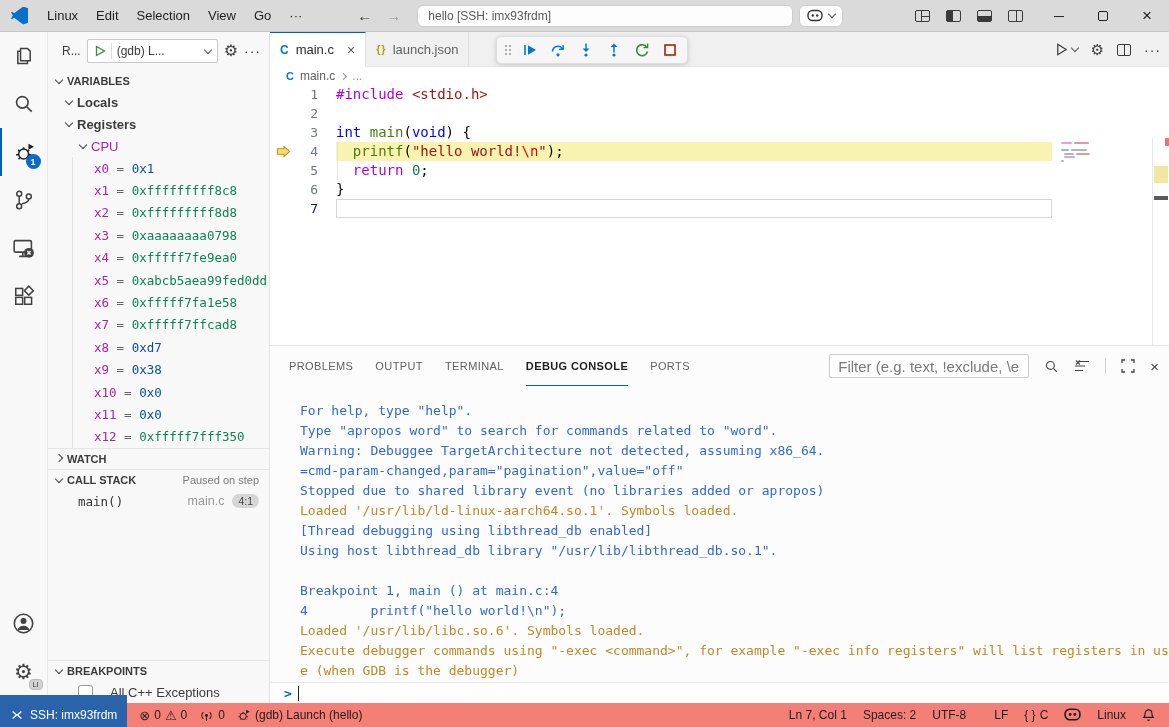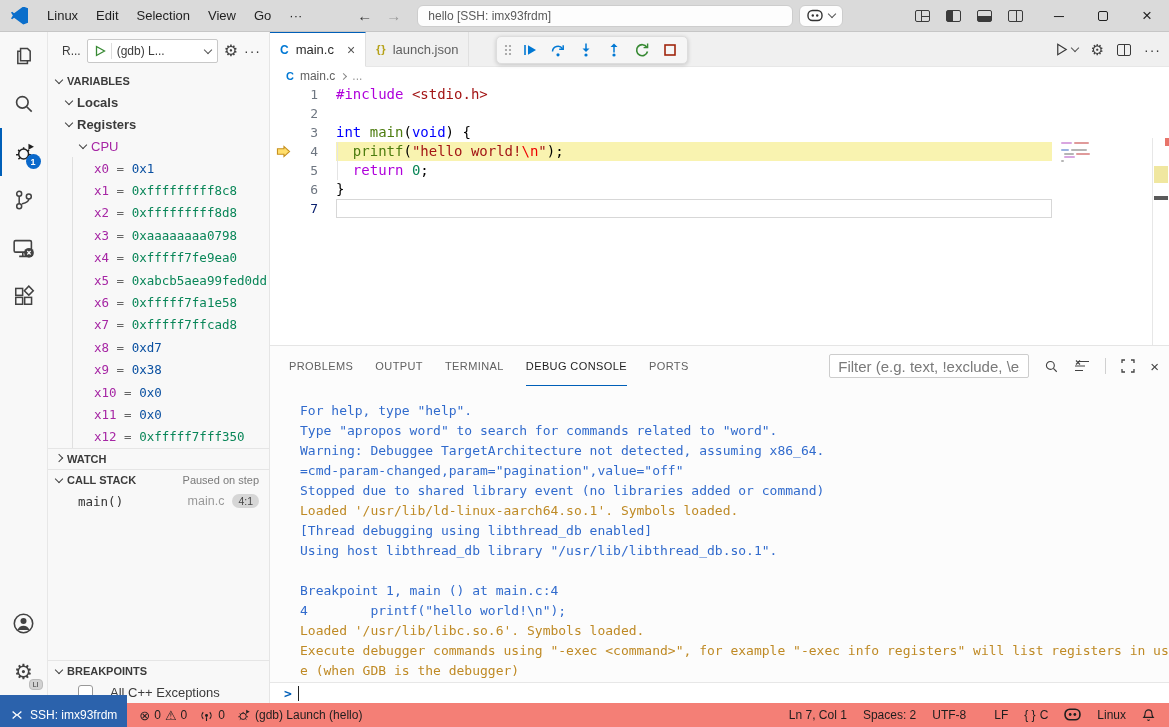--- a/index.html
+++ b/index.html
@@ -98,21 +98,21 @@
 
   #minimap { position:absolute; left:785px; top:53px; width:97px; bottom:0; background:#fff; }
   .mm-bar { position:absolute; height:2px; border-radius:1px; }
   #overview-ruler { position:absolute; left:882px; top:53px; width:17px; bottom:0; border-left:1px solid #e7e7e7; background:#fff; }
   .ruler-mark { position:absolute; left:1px; right:1px; }
 
   
   #panel { position:absolute; left:270px; top:345px; width:899px; height:358px; background:#fcfcfc; border-top:1px solid #e5e5e5; }
   #panel-header { height:40px; display:flex; align-items:center; padding:0 10px 0 19px; }
   .panel-tab { font-size:11px; letter-spacing:.4px; color:#616161; margin-right:22px; height:40px; display:flex; align-items:center; border-bottom:1px solid transparent; }
-  .panel-tab.active { color:#1e1e1e; border-bottom:1px solid #005fb8; }
+  .panel-tab.active { color:#1e1e1e; border-bottom:1px solid #005fb8;font-weight:bold; }
   #panel-right { margin-left:auto; display:flex; align-items:center; gap:15px; }
   #filter-input { width:200px; height:24px; border:1px solid #cdcdcd; border-radius:2px; background:#fff; font-size:15px; color:#333; padding:0 8px; font-family:"Liberation Sans",sans-serif; }
   #filter-input::placeholder { color:#7a7a7a; }
   .panel-sep { width:1px; height:16px; background:#d0d0d0; }
   #console-lines { padding:15px 0 0 30px; }
   .console-line { height:20px; line-height:20px; font-family:"DejaVu Sans Mono",monospace; font-size:13px; white-space:pre; }
   .console-line.info { color:#316bcd; }
   .console-line.warn { color:#bf8a25; }
   #console-input { position:absolute; left:0; right:0; bottom:0; height:21px; border-top:1px solid #e7e7e7; background:#fff; display:flex; align-items:center; padding-left:14px; }
   #prompt-chevron { color:#005fb8; font-weight:bold; font-size:13px; font-family:"DejaVu Sans Mono",monospace; }
@@ -528,21 +528,21 @@
           <path d="M1 4V1h3M10 1h3v3M13 10v3h-3M4 13H1v-3"></path>
         </svg>
       <span style="font-size:15px;color:#424242;">×</span>
     </div>
   </div>
   <div id="console-lines">
       <div class="console-line info">For help, type "help".</div>
       <div class="console-line info">Type "apropos word" to search for commands related to "word".</div>
       <div class="console-line info">Warning: Debuggee TargetArchitecture not detected, assuming x86_64.</div>
       <div class="console-line info">=cmd-param-changed,param="pagination",value="off"</div>
-      <div class="console-line info">Stopped due to shared library event (no libraries added or command)</div>
+      <div class="console-line info">Stopped due to shared library event (no libraries added or apropos)</div>
       <div class="console-line warn">Loaded '/usr/lib/ld-linux-aarch64.so.1'. Symbols loaded.</div>
       <div class="console-line info">[Thread debugging using libthread_db enabled]</div>
       <div class="console-line info">Using host libthread_db library "/usr/lib/libthread_db.so.1".</div>
       <div class="console-line info">&nbsp;</div>
       <div class="console-line info">Breakpoint 1, main () at main.c:4</div>
       <div class="console-line info">4        printf("hello world!\n");</div>
       <div class="console-line warn">Loaded '/usr/lib/libc.so.6'. Symbols loaded.</div>
       <div class="console-line warn">Execute debugger commands using "-exec &lt;command&gt;", for example "-exec info registers" will list registers in us</div>
       <div class="console-line warn">e (when GDB is the debugger)</div>
     </div>

